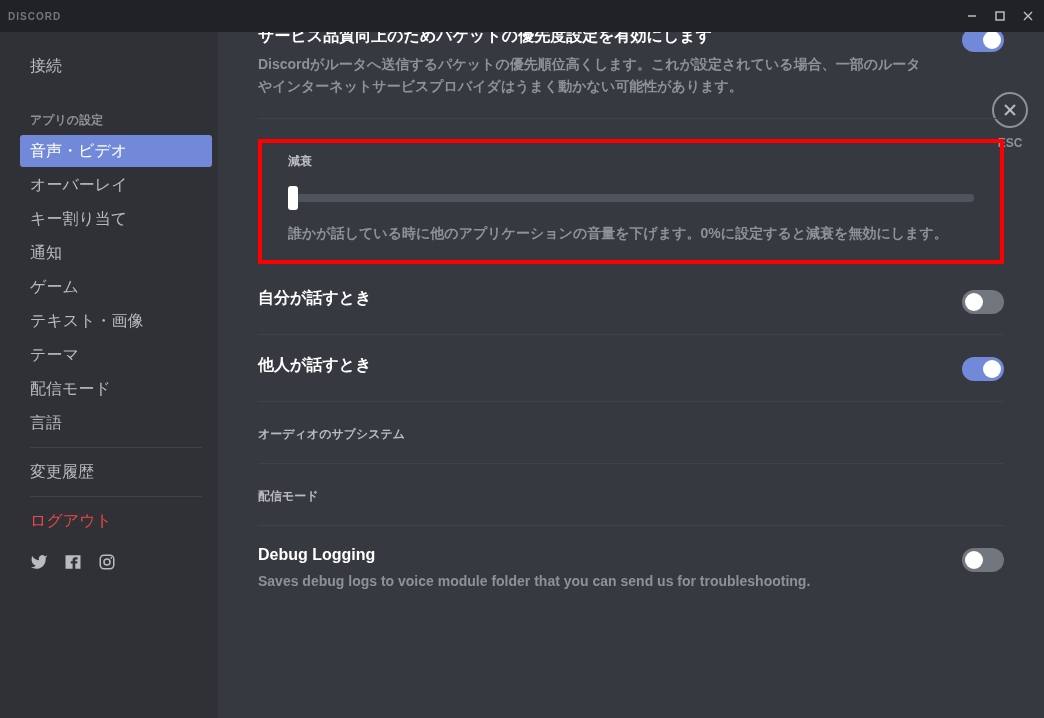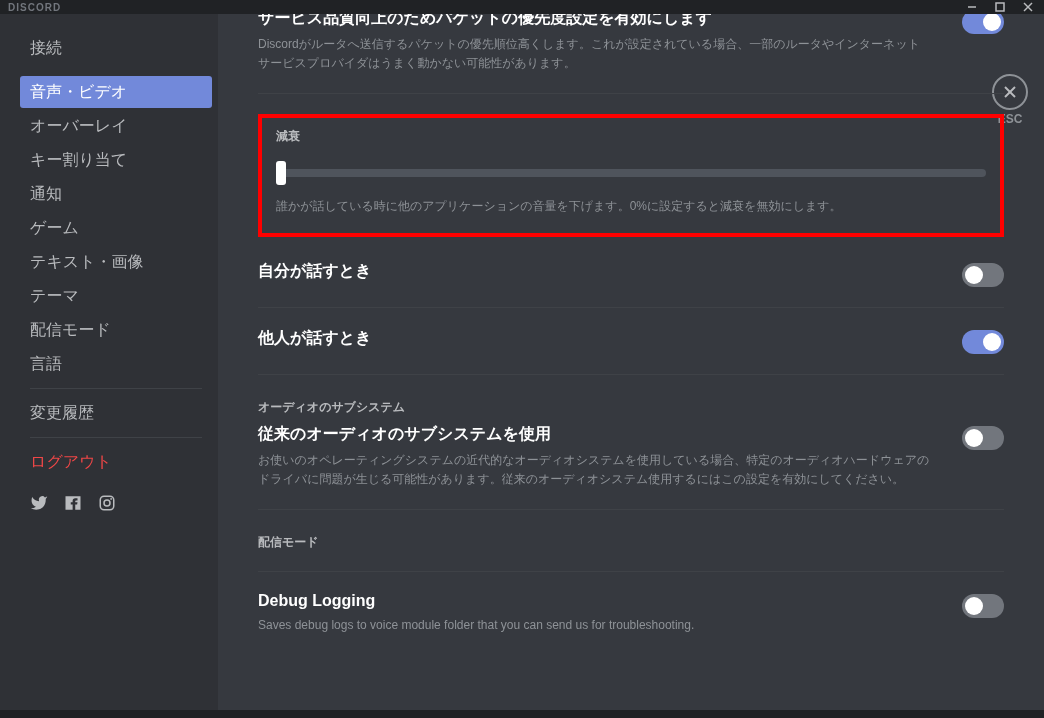--- a/index.html
+++ b/index.html
@@ -11,21 +11,21 @@
     --txt-head:#b9bbbe;
     --accent:#7289da;
     --red:#f04747;
     --toggle-off:#72767d;
     --toggle-on:#7289da;
     --divider:#3f4247;
   }
   *{box-sizing:border-box;font-family:"Hiragino Kaku Gothic Pro","Yu Gothic","Meiryo",sans-serif;}
   body{margin:0;background:var(--bg-darkest);color:var(--txt);height:718px;width:1044px;overflow:hidden;position:relative;}
   
-  .titlebar{height:14px;background:var(--bg-darkest);display:flex;align-items:center;justify-content:space-between;padding:0 2px 0 8px;font-size:10px;color:#72767d;}
+  .titlebar{height:32px;background:var(--bg-darkest);display:flex;align-items:center;justify-content:space-between;padding:0 2px 0 8px;font-size:10px;color:#72767d;}
   .titlebar .logo{font-weight:800;letter-spacing:1px;}
   .winbtns{display:flex;}
   .winbtn{width:28px;height:22px;display:flex;align-items:center;justify-content:center;color:#b9bbbe;}
   .winbtn svg{width:12px;height:12px;stroke:currentColor;}
   
   .app{display:flex;height:calc(718px - 22px);}
   .sidebar{width:218px;background:var(--bg-dark);padding:0 6px 0 20px;overflow:hidden;}
   .side-item{height:32px;display:flex;align-items:center;border-radius:3px;font-size:16px;color:var(--txt-head);padding:0 10px;margin-bottom:2px;cursor:pointer;}
   .side-item.active{background:var(--accent);color:#fff;}
   .side-item.nitro{color:var(--accent);}
@@ -36,33 +36,33 @@
   .social svg{width:18px;height:18px;fill:currentColor;}
   
   .content{flex:1;background:var(--bg-mid);position:relative;overflow:hidden;}
   .content-scroll{position:absolute;inset:0;overflow-y:auto;padding:0 40px 40px 40px;}
   .content-scroll::-webkit-scrollbar{width:8px;}
   .content-scroll::-webkit-scrollbar-track{background:var(--bg-dark);}
   .content-scroll::-webkit-scrollbar-thumb{background:var(--bg-darkest);border-radius:4px;}
   .sec-title{color:var(--txt-head);font-size:12px;font-weight:700;margin:24px 0 8px;}
   .row{display:flex;justify-content:space-between;align-items:flex-start;gap:32px;}
   .row-title{color:#fff;font-size:16px;font-weight:600;margin-bottom:6px;}
-  .row-desc{color:var(--txt-dim);font-size:12px;line-height:1.6;}
+  .row-desc{color:var(--txt-dim);font-size:14px;line-height:1.6;font-weight:bold;}
   .toggle{width:42px;height:24px;border-radius:14px;background:var(--toggle-off);position:relative;flex:0 0 auto;margin-top:2px;cursor:pointer;}
   .toggle.on{background:var(--toggle-on);}
   .toggle::after{content:"";position:absolute;width:18px;height:18px;background:#fff;border-radius:50%;top:3px;left:3px;transition:left .1s;}
   .toggle.on::after{left:21px;}
   .divider{height:1px;background:var(--divider);margin:20px 0;}
   
-  .hl{border:4px solid #ff0000;padding:10px 14px 16px;margin-top:20px;}
+  .hl{border:4px solid #ff0000;padding:10px 26px 16px;margin-top:20px;}
   .slider{position:relative;height:24px;margin:14px 0;}
   .slider-track{position:absolute;left:0;right:0;top:10px;height:8px;background:#4f545c;border-radius:4px;}
   .slider-thumb{position:absolute;left:0;top:2px;width:10px;height:24px;background:#fff;border-radius:3px;cursor:grab;}
   
-  .close-esc{position:absolute;top:60px;right:16px;display:flex;flex-direction:column;align-items:center;gap:2px;color:var(--txt-dim);}
+  .close-esc{position:absolute;top:60px;right:16px;display:flex;flex-direction:column;align-items:center;gap:8px;color:var(--txt-dim);}
   .close-circle{width:36px;height:36px;border:2px solid var(--txt-dim);border-radius:50%;display:flex;align-items:center;justify-content:center;cursor:pointer;}
   .close-circle svg{width:16px;height:16px;stroke:var(--txt-head);}
   .esc-label{font-size:12px;font-weight:600;}
   
   .cut{margin-top:-6px;}
 </style>
 </head>
 <body>
 
 <div class="titlebar">
@@ -88,20 +88,21 @@
 </div>
 
 <div class="app">
 
   <div class="sidebar">
     <div style="height:18px"></div>
     <div class="side-item">
         <span>接続</span>
       </div>
     <div style="height:10px"></div>
+    <div class="side-head">アプリの設定</div>
     <div class="side-item active">
         <span>音声・ビデオ</span>
       </div>
     <div class="side-item">
         <span>オーバーレイ</span>
       </div>
     <div class="side-item">
         <span>キー割り当て</span>
       </div>
     <div class="side-item">
@@ -184,27 +185,20 @@
       </div>
       <div class="divider"></div>
 
       <div class="row">
         <div class="row-title" style="margin:0">他人が話すとき</div>
         <div class="toggle on"></div>
       </div>
       <div class="divider"></div>
 
       <div class="sec-title">オーディオのサブシステム</div>
-      <div class="row">
-        <div style="flex:1">
-          <div class="row-title">従来のオーディオのサブシステムを使用</div>
-          <div class="row-desc">お使いのオペレーティングシステムの近代的なオーディオシステムを使用している場合、特定のオーディオハードウェアのドライバに問題が生じる可能性があります。従来のオーディオシステム使用するにはこの設定を有効にしてください。</div>
-        </div>
-        <div class="toggle"></div>
-      </div>
       <div class="divider"></div>
 
       <div class="sec-title">配信モード</div>
       <div class="divider"></div>
 
       <div class="row">
         <div style="flex:1">
           <div class="row-title">Debug Logging</div>
           <div class="row-desc">Saves debug logs to voice module folder that you can send us for troubleshooting.</div>
         </div>

